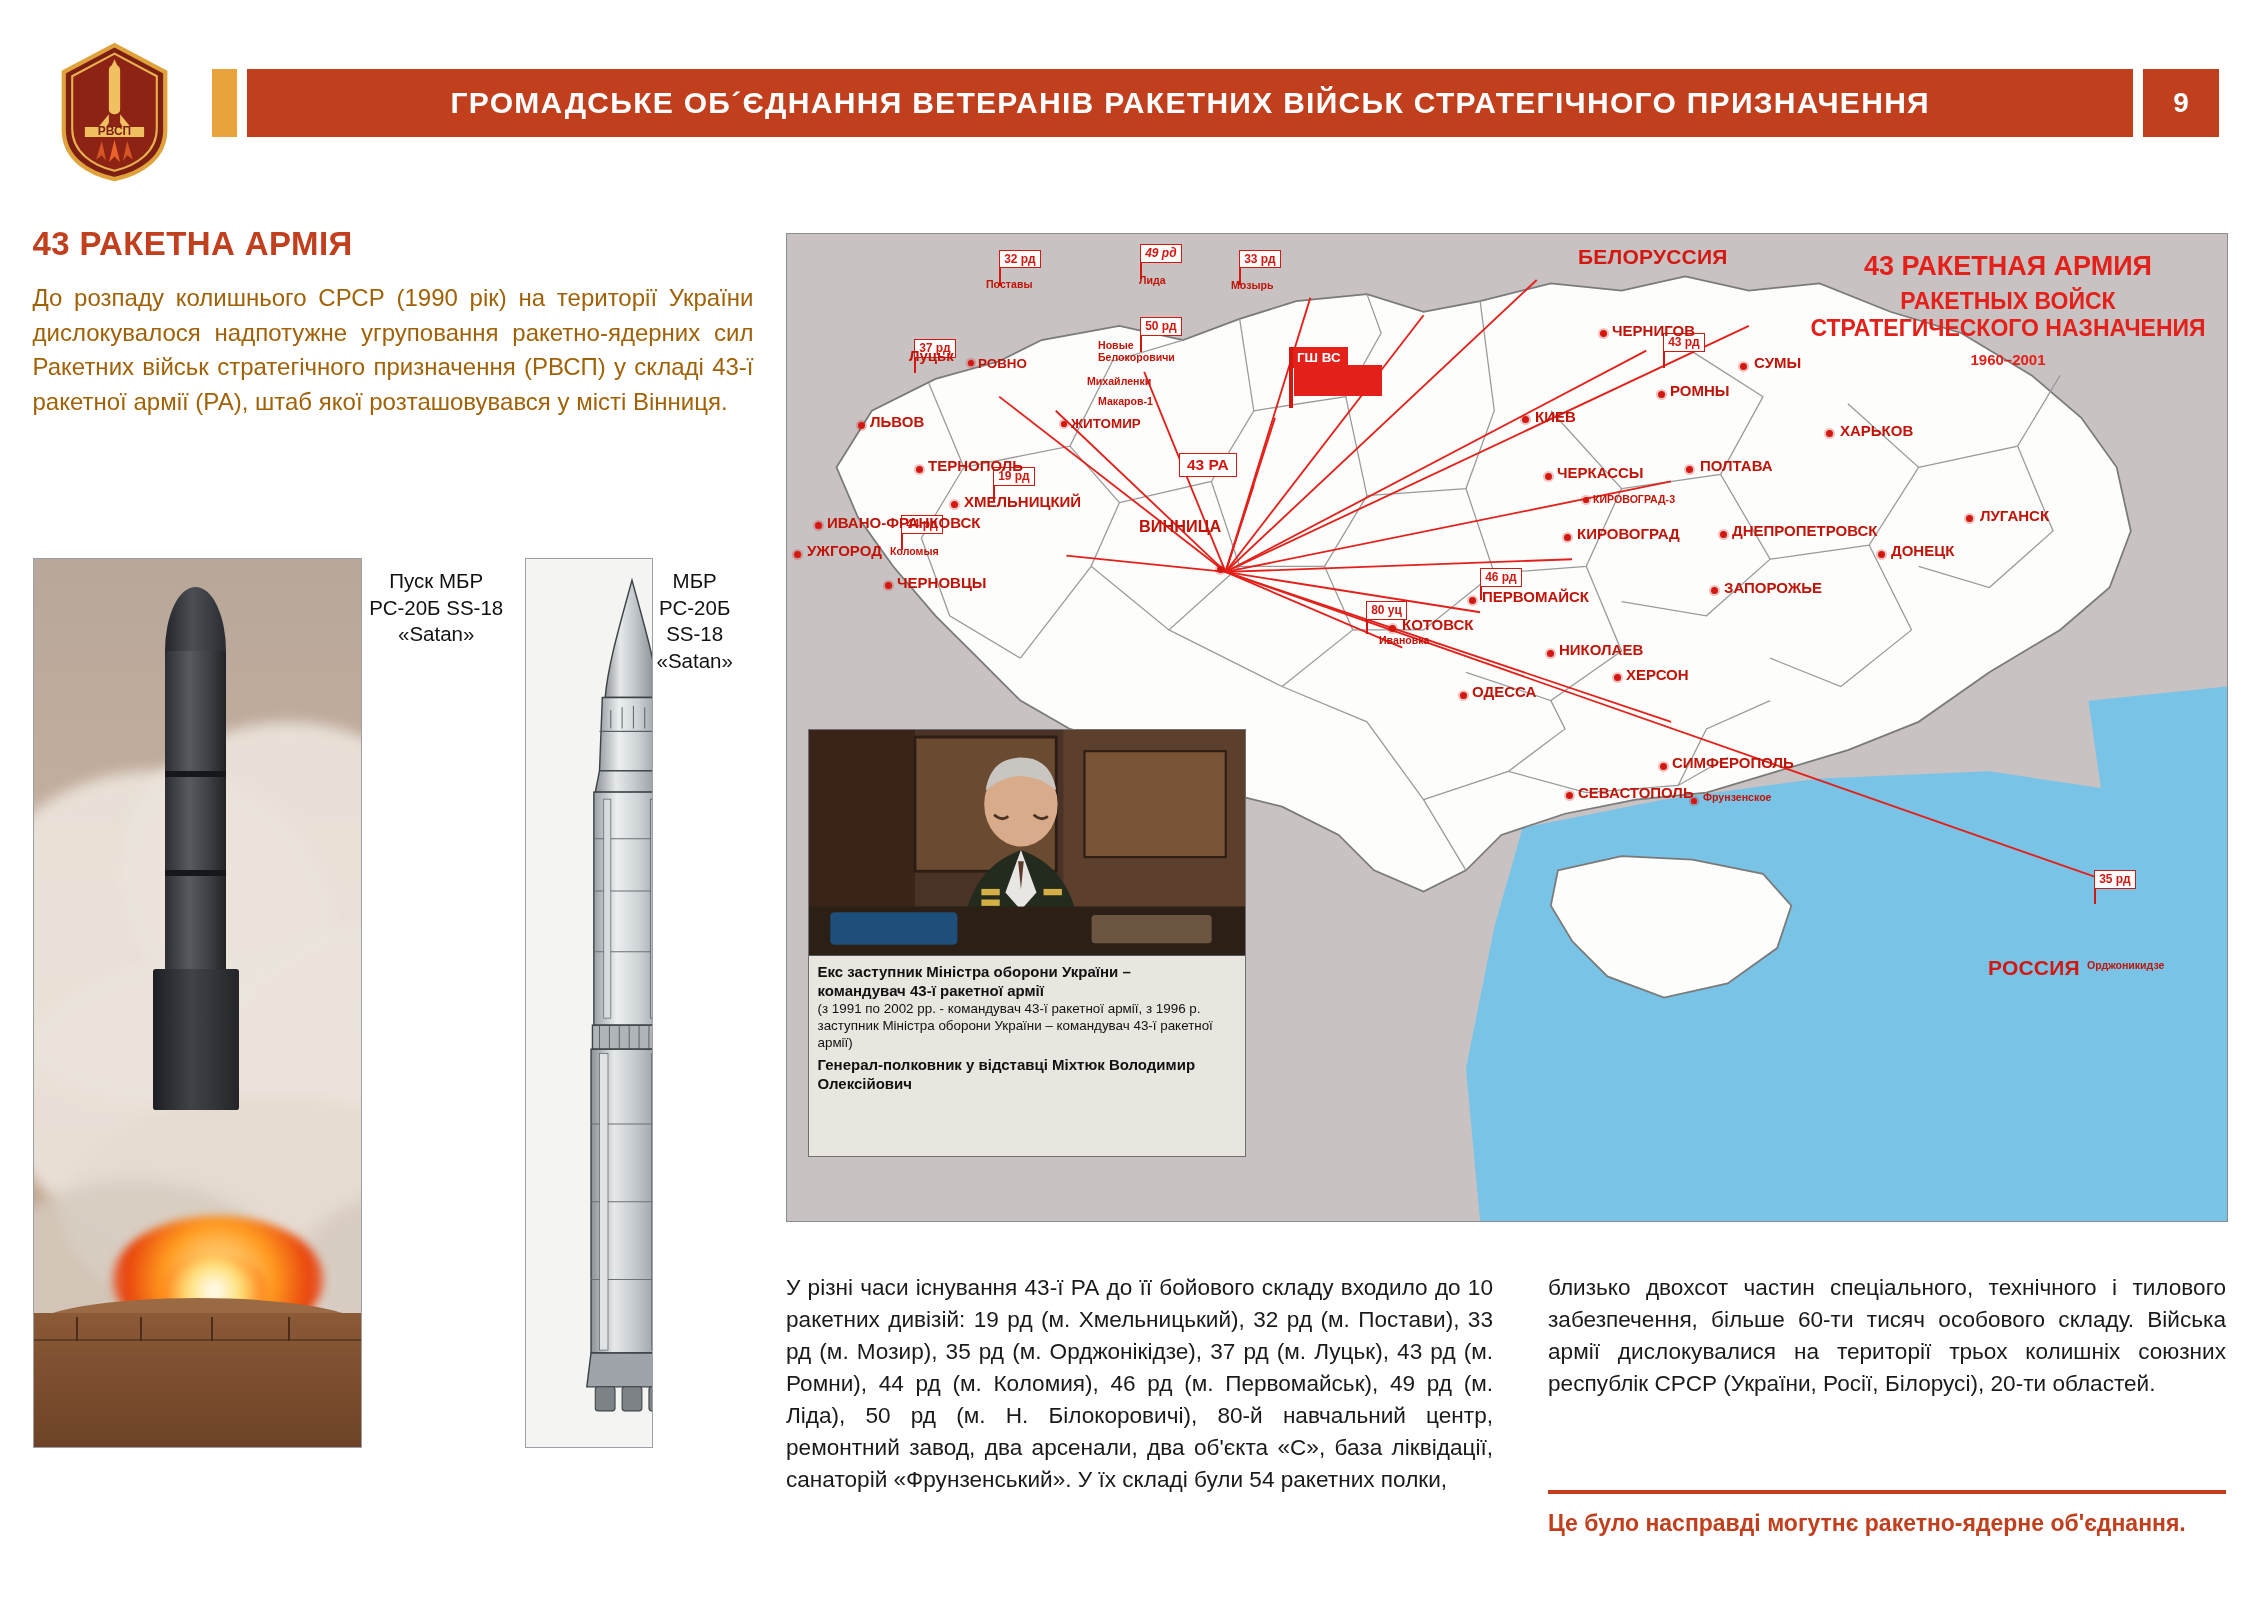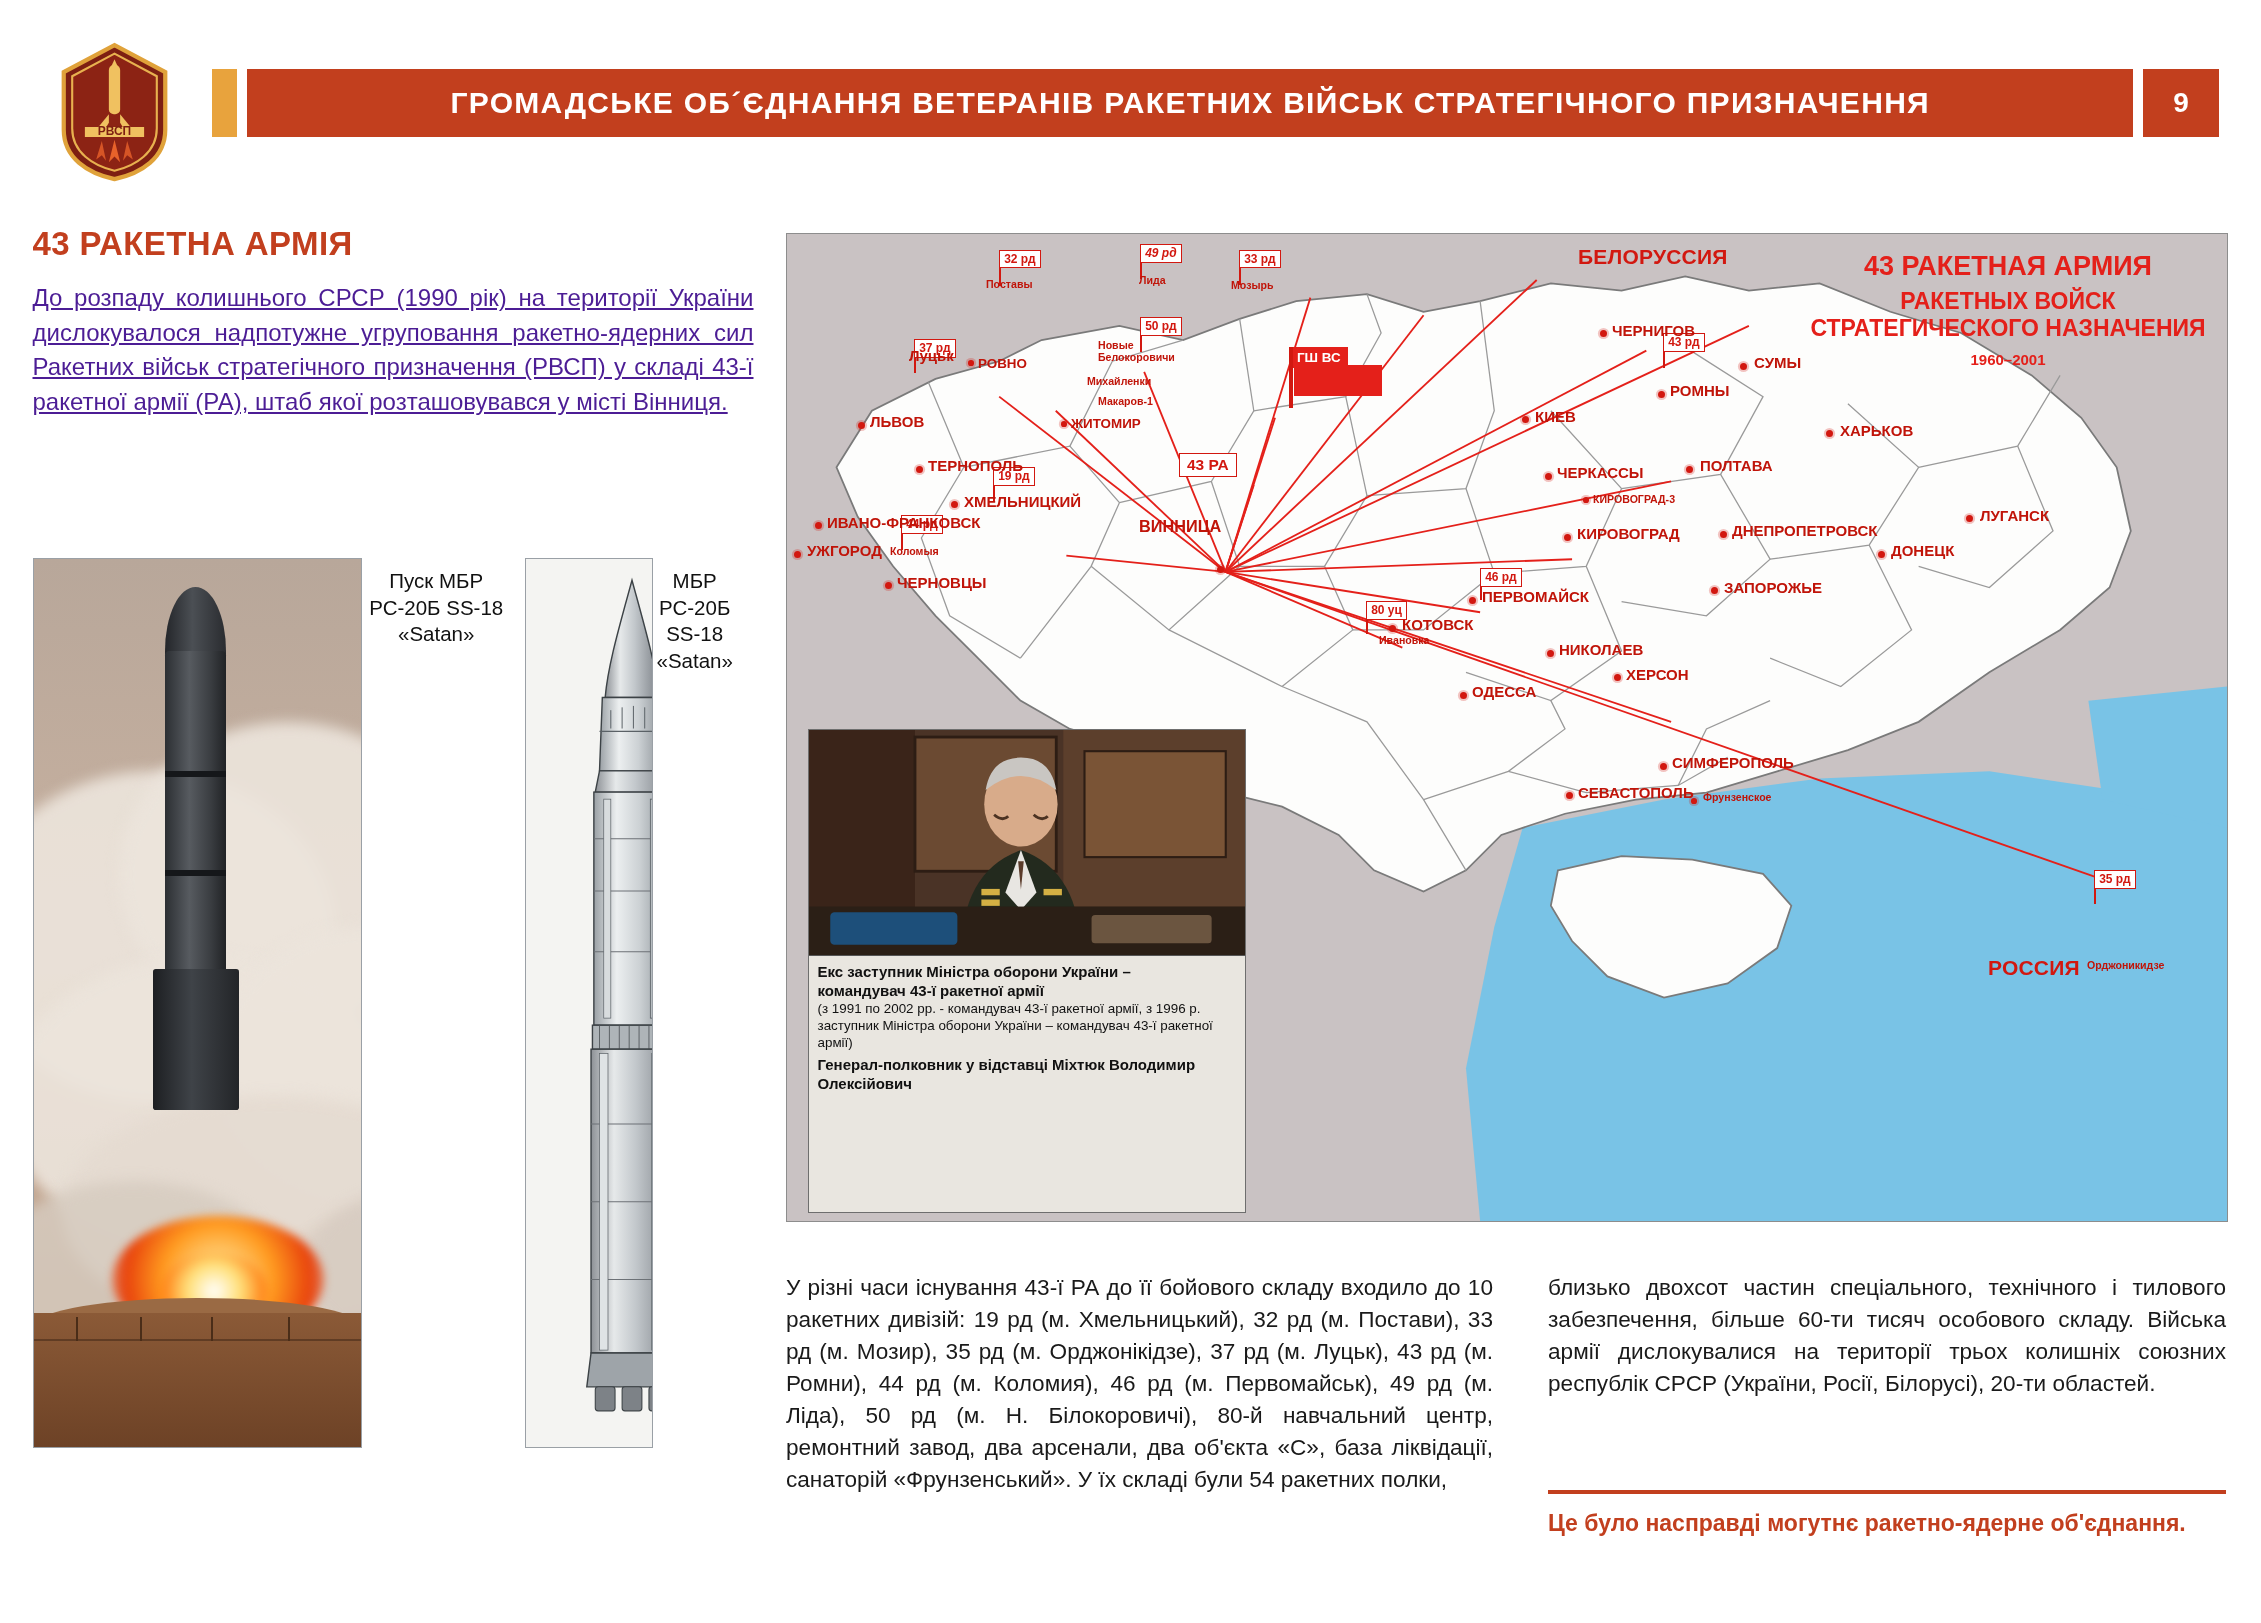--- a/index.html
+++ b/index.html
@@ -47,21 +47,21 @@
 
   
   .left-col {
     position:absolute; left:32.5px; top:225px; width:721px;
   }
   .section-title {
     color:#c23f1e; font-size:33px; font-weight:bold; letter-spacing:0.4px;
     margin-bottom:18.4px;
   }
   .intro-text {
-    font-size:24px; line-height:1.44; text-align:justify; color:#4c1d95;text-decoration:underline;
+    font-size:24px; line-height:1.44; text-align:justify; color:#a16207;
   }
 
   
   .photos {
     position:absolute; left:32.5px; top:558px; width:721px; height:982px;
     display:flex; gap:14px;
   }
   .photo-block { display:flex; flex-direction:row; }
   .photo-launch { width:478px; }
   .photo-missile { width:212px; }
@@ -153,21 +153,21 @@
     position:absolute; border:1.4px solid #d21810; background:#fff; color:#d21810;
     font-weight:bold; font-size:15.5px; padding:2.1px 7px; white-space:nowrap;
   }
   .gsh-flag {
     position:absolute; background:#e4201a; color:#fff; font-weight:bold;
     font-size:13.4px; padding:2.8px 7px; white-space:nowrap;
   }
 
   
   .portrait {
-    position:absolute; left:21px; top:495px; width:438px; height:484px;
+    position:absolute; left:21px; top:495px; width:438px; height:428px;
     background:#e9e6e0; border:0.7px solid #6e6e6e;
   }
   .portrait-photo {
     width:100%; height:226px; position:relative; overflow:hidden;
     background:linear-gradient(#4b3224,#30201a);
     border-bottom:0.7px solid #555;
   }
   .portrait-cap {
     padding:7px 8.5px 5.7px 8.5px; font-size:15px; line-height:1.26; color:#111;
   }

